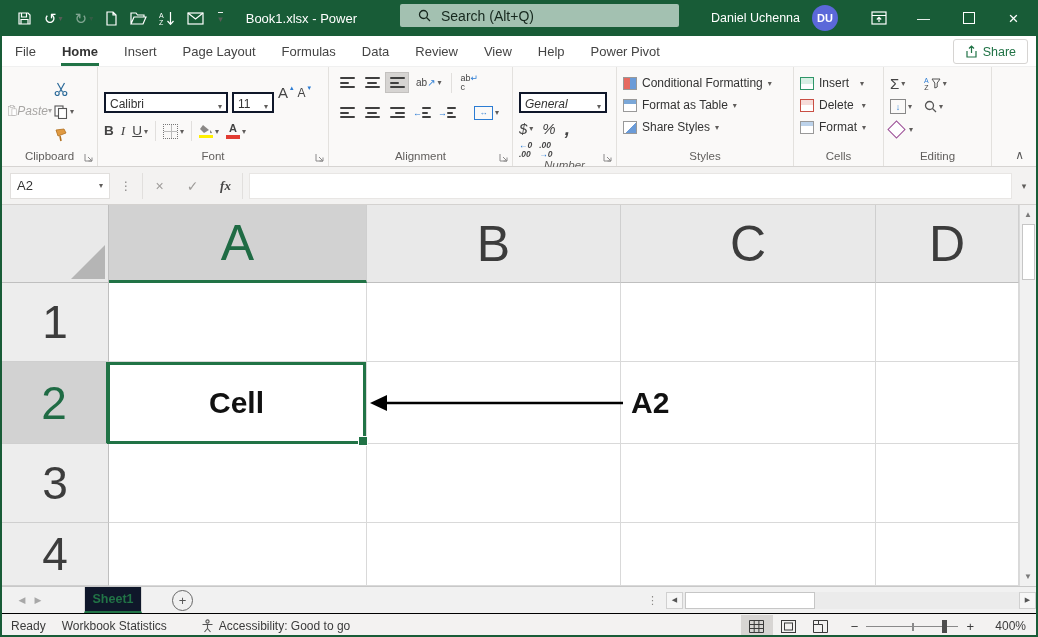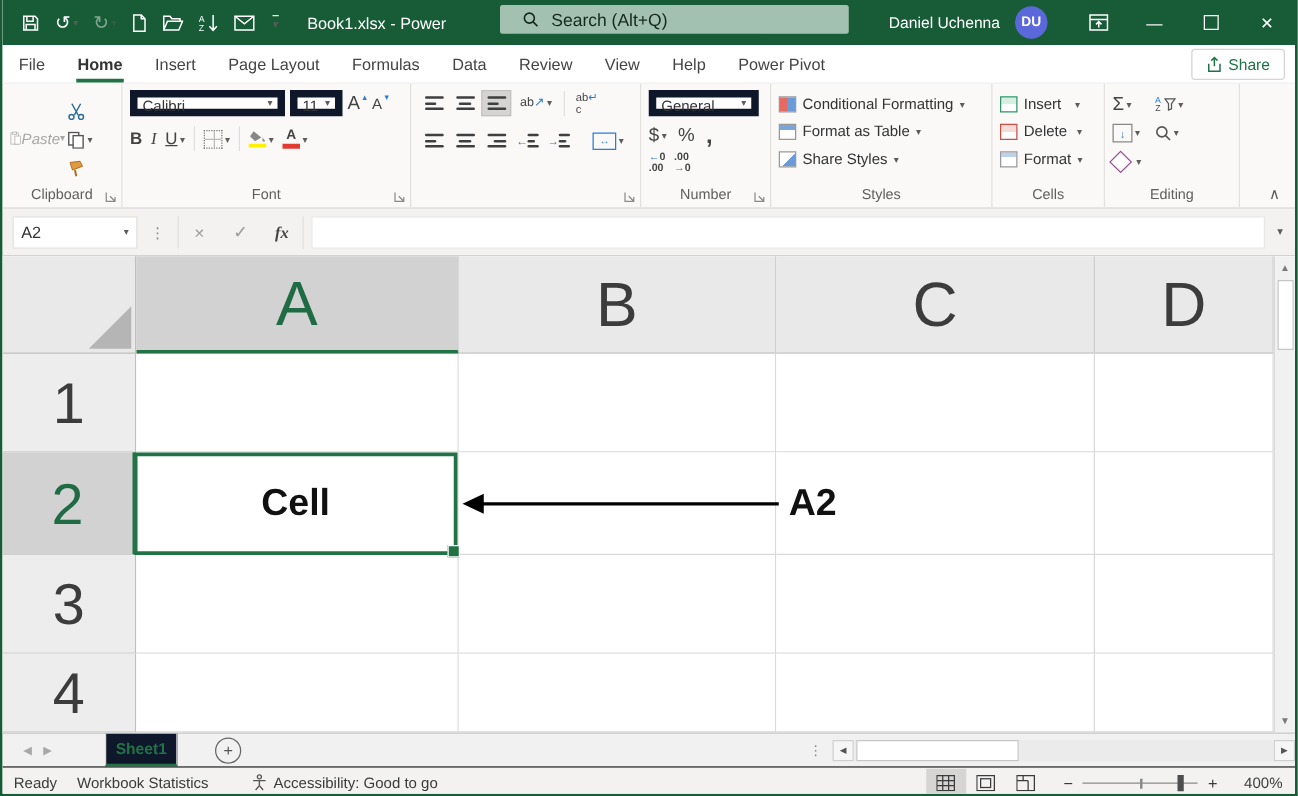--- a/index.html
+++ b/index.html
@@ -44,42 +44,42 @@
   .launcher{position:absolute;right:3px;bottom:3px;opacity:.75;}
   .dd{font-size:8px;color:#5f5d5b;}
   .rowic{display:flex;align-items:center;}
 
   .g-clip{width:96px;}
   .paste{width:44px;display:flex;flex-direction:row;align-items:center;color:#a8a6a4;font-size:12px;font-style:italic;}
   .clip-col{display:flex;flex-direction:column;gap:5px;margin-left:2px;margin-top:2px;}
   .smbtn{display:flex;align-items:center;gap:2px;height:18px;}
 
   .g-font{width:231px;}
-  .rbselect{height:21px;border:6px solid #0f172a;background:#fff;display:flex;align-items:flex-start;
-    padding:0 4px;font-size:12px;color:#333;box-sizing:border-box;justify-content:space-between;}
+  .rbselect{height:21px;border:2px solid #0f172a;background:#fff;display:flex;align-items:flex-end;
+    padding:0 4px;font-size:12px;color:#333;box-sizing:border-box;justify-content:space-between;margin-top:20px;}
   .fontrow2{display:flex;align-items:center;margin-top:8px;gap:7px;}
   .tbt{font-size:13.5px;color:#444;line-height:1;}
   .sep-v{width:1px;height:20px;background:#e1dfdd;}
   .colorbar{display:flex;flex-direction:column;align-items:center;gap:1px;}
   .bar{width:14px;height:3.5px;}
 
   .g-align{width:184px;}
   .lines{display:inline-flex;flex-direction:column;gap:2.5px;width:15px;}
   .lines i{display:block;height:2px;background:#3f3f3f;border-radius:1px;width:100%;}
   .lines.sh i:nth-child(2){width:62%;}
   .lines.l i:nth-child(2){width:62%;}
   .lines.c i{margin:0 auto;}
   .lines.c i:nth-child(2){width:62%;}
   .lines.r i{margin-left:auto;}
   .lines.r i:nth-child(2){width:62%;}
   .alnbtn{width:24px;height:21px;display:flex;align-items:center;justify-content:center;}
   .alnbtn.selected{background:#D6D4D2;border:1px solid #c3c1bf;box-sizing:border-box;}
   .alignrow{display:flex;align-items:center;gap:1px;}
 
-  .g-num{width:104px;}
+  .g-num{width:104px;font-style:italic;}
   .numrow{display:flex;align-items:center;gap:9px;margin-top:6px;}
   .decic{display:flex;flex-direction:column;line-height:1;font-size:8.5px;color:#444;font-weight:bold;}
   .decic .blue{color:#2b7cd3;}
 
   .g-styles{width:177px;}
   .rbtn{display:flex;align-items:center;gap:5px;font-size:12px;color:#333;height:22px;white-space:nowrap;}
   .ic12{width:14px;height:13px;box-sizing:border-box;flex:none;}
 
   .g-cells{width:90px;}
   .g-edit{width:108px;}
@@ -426,20 +426,21 @@
               </span>
             </div>
           <div class="smbtn" style="margin-left:14px;">
             <span style="width:17px;height:12px;border:1px solid #2b7cd3;display:inline-flex;align-items:center;justify-content:center;font-size:8px;color:#2b7cd3;">
                 <span>↔</span>
               </span>
             <span class="dd">▾</span>
           </div>
         </div>
       </div>
+      <div class="rg-label">Alignment</div>
       <svg class="launcher" width="10" height="10" viewBox="0 0 10 10">
           <path d="M1 1v7h7 M4 4l4 4 M8 4.5V8H4.5" fill="none" stroke="#666" stroke-width="1"></path>
         </svg>
     </div>
 
     <div class="rgroup g-num">
       <div class="rg-content">
         <div class="rbselect" style="width:88px;">
           <span>General</span>
           <span class="dd">▾</span>

